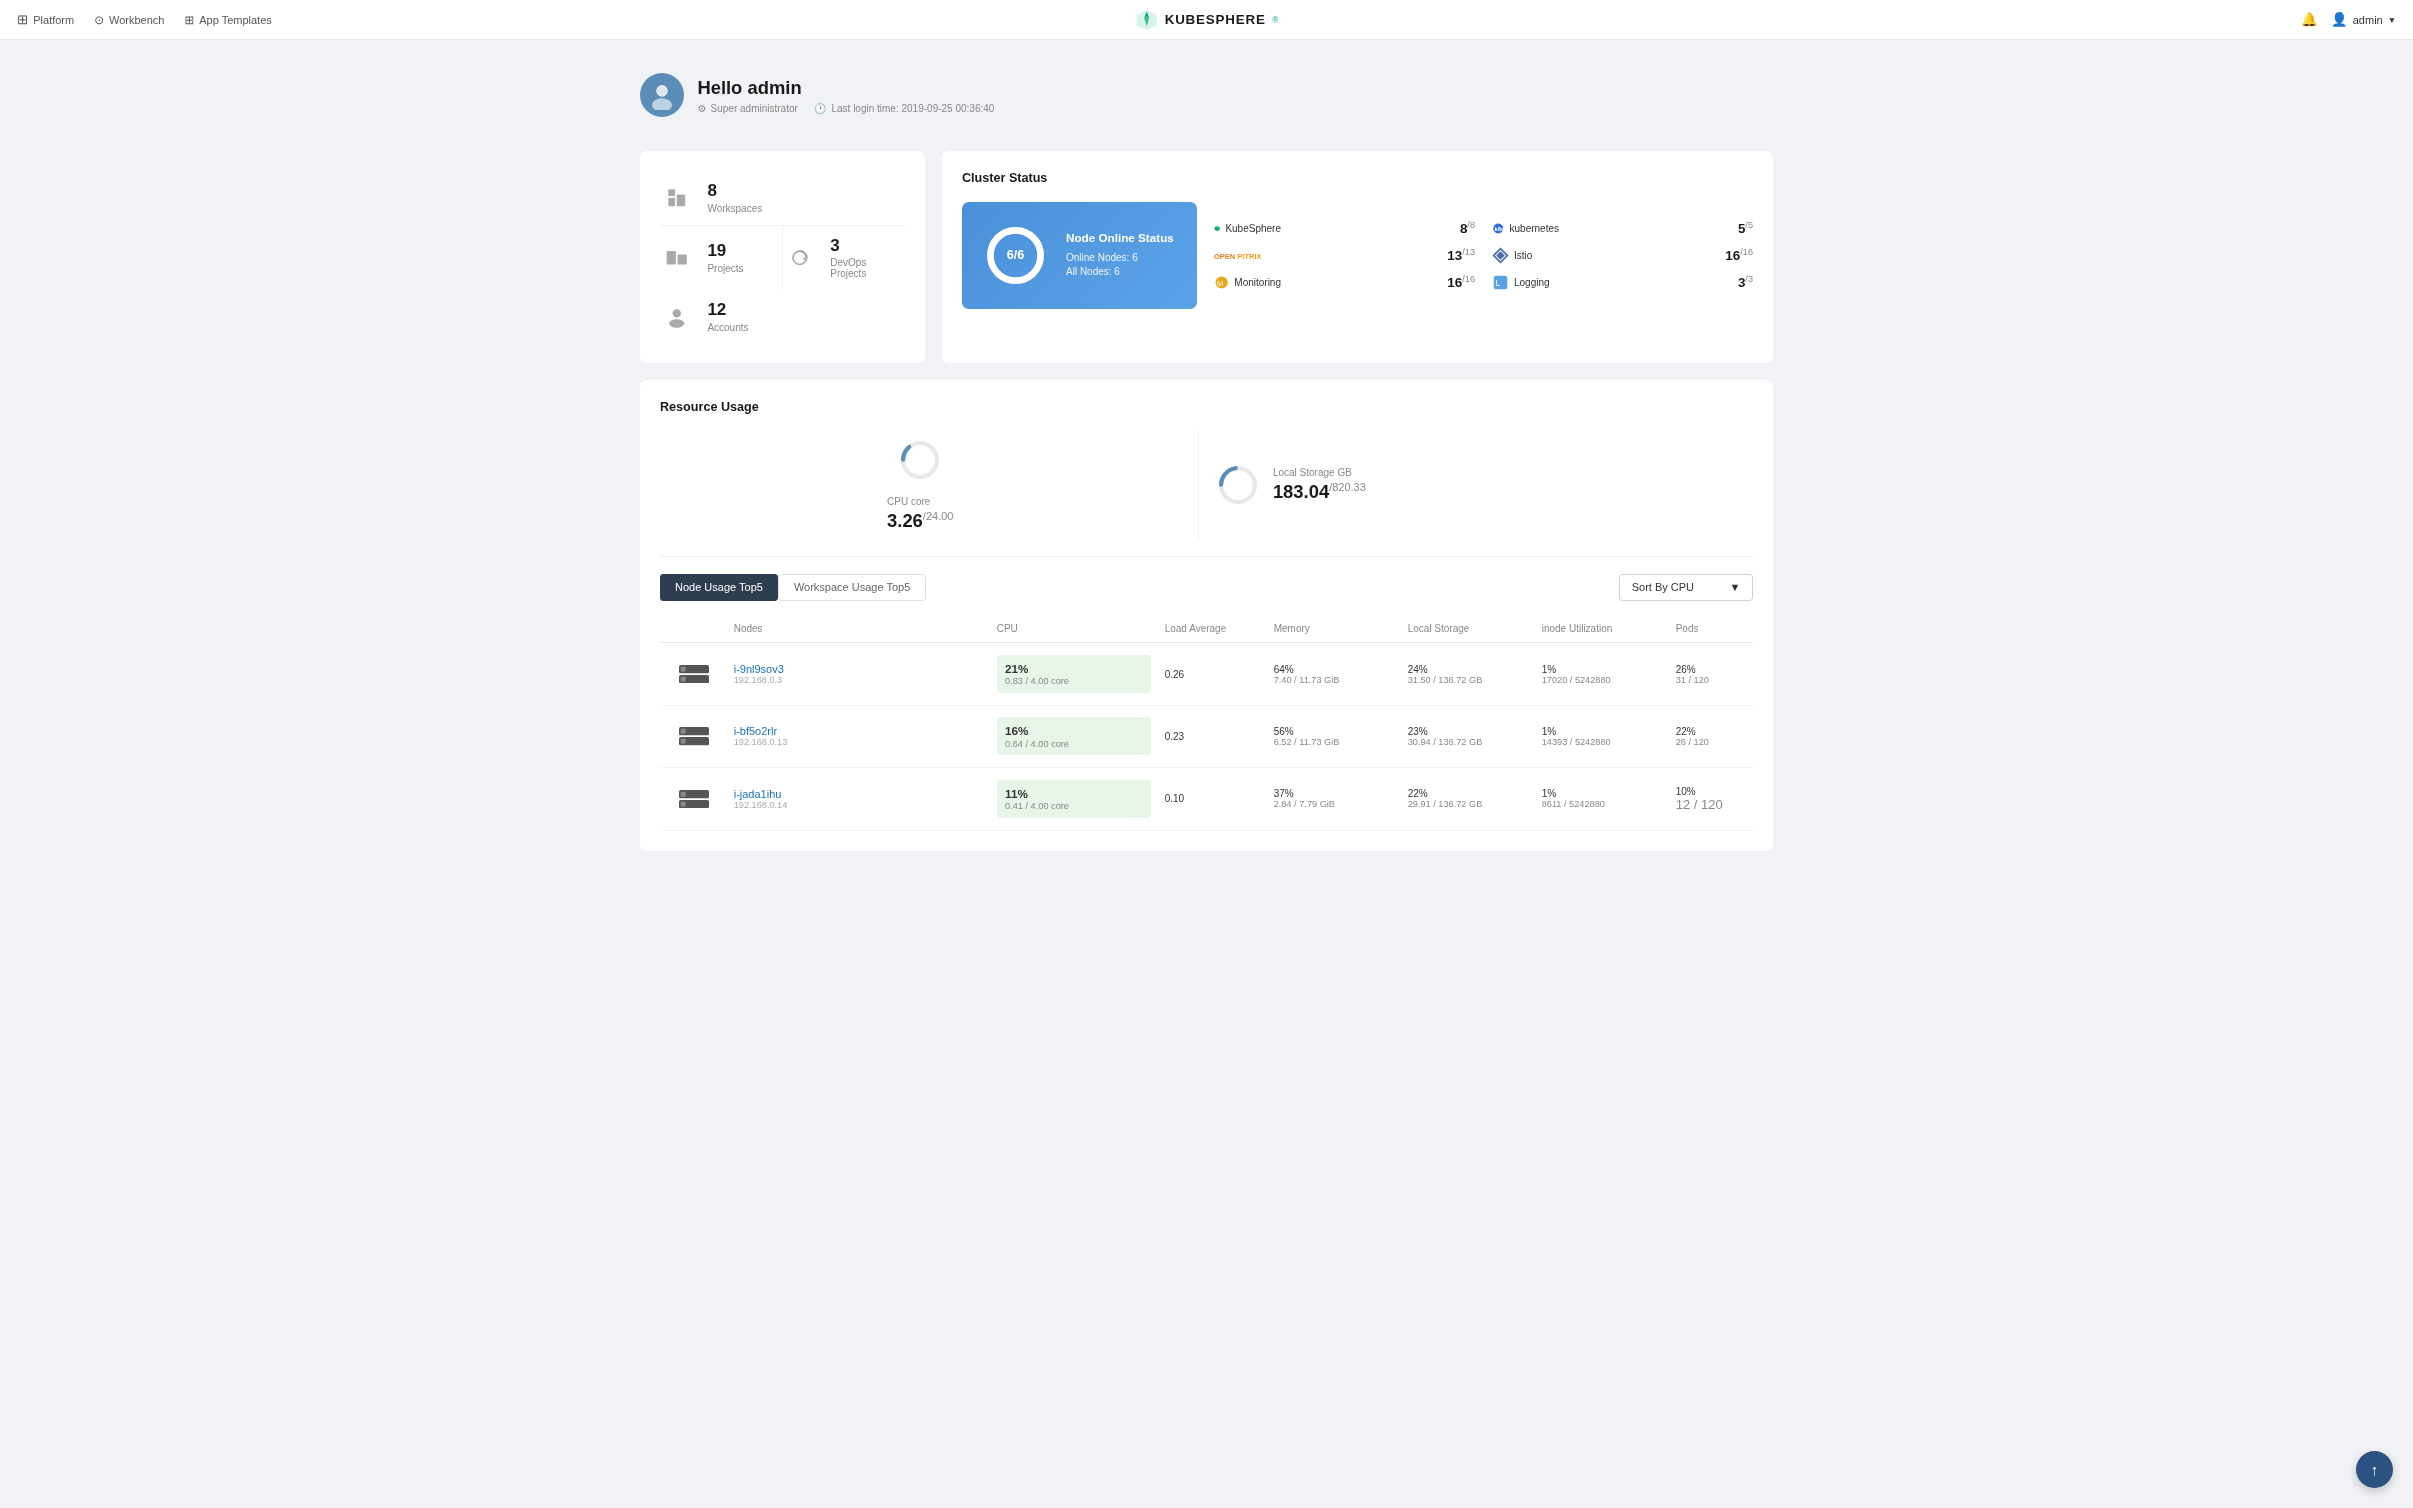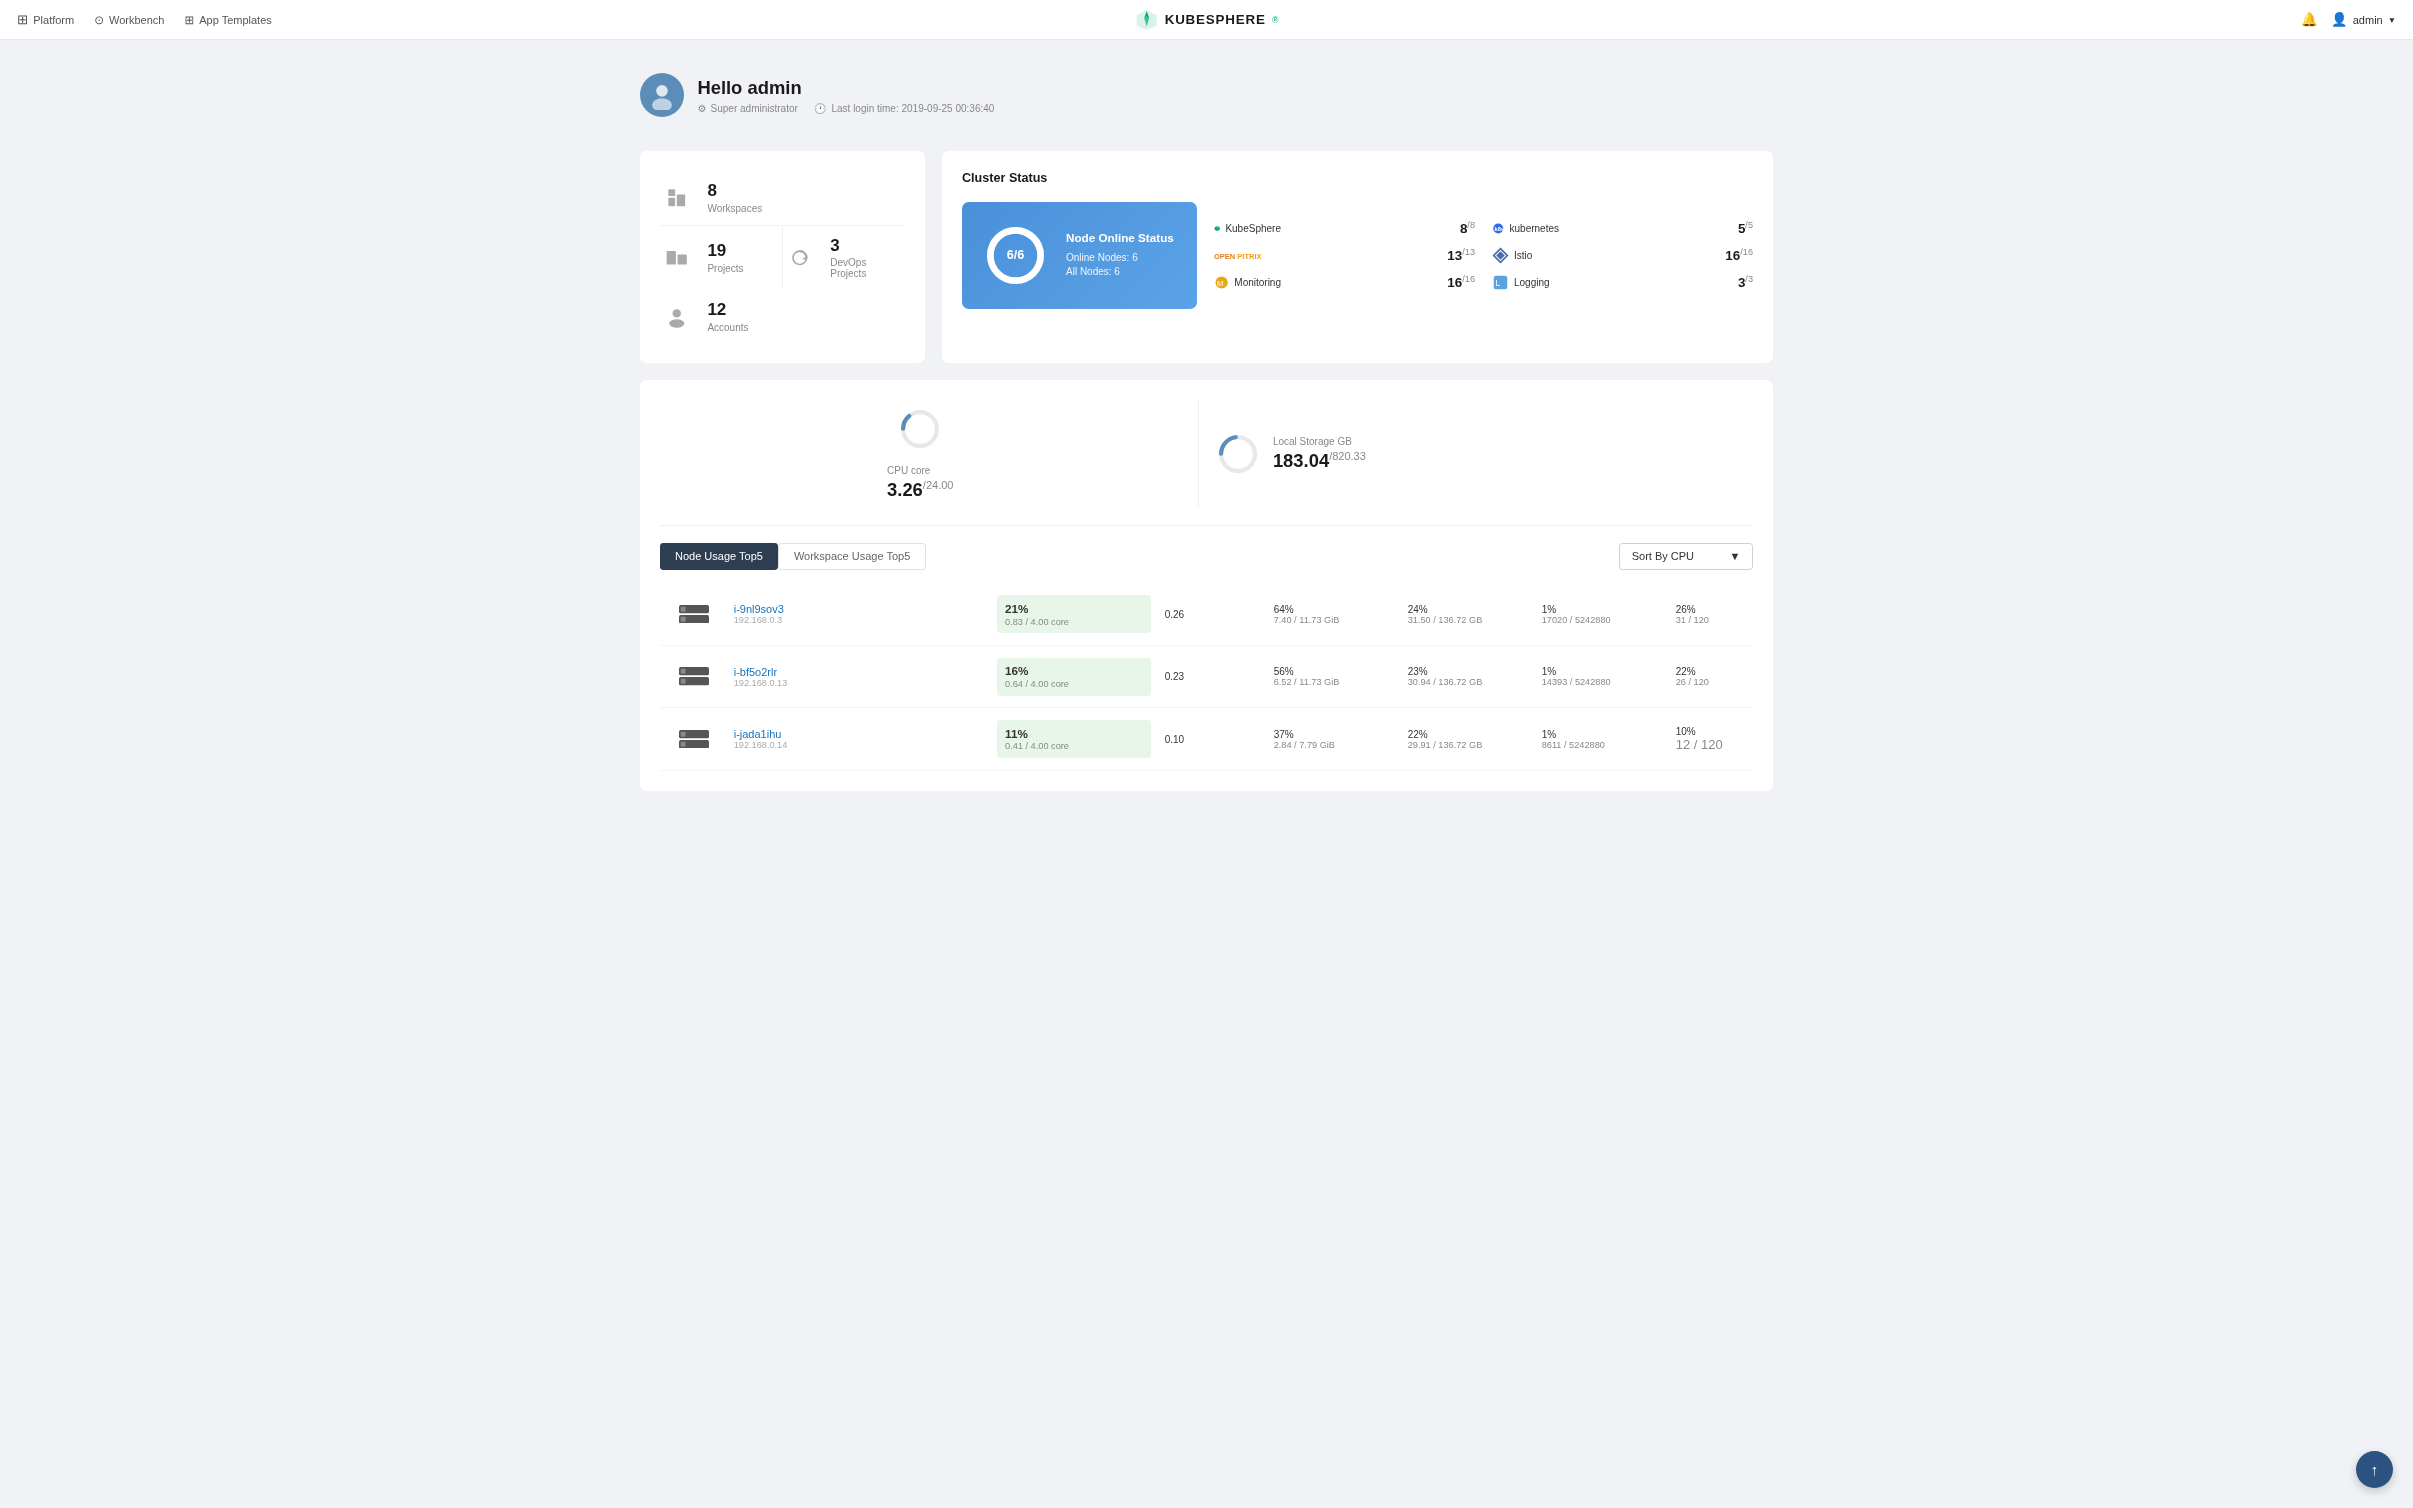--- a/index.html
+++ b/index.html
@@ -290,20 +290,21 @@
               <span class="service-name">Logging</span>
             </div>
             <div class="service-count">3<sup>/3</sup></div>
           </div>
         </div>
       </div>
     </div>
   </div>
 
   <div class="resource-card">
+    <div class="resource-title">Resource Usage</div>
 
     <div class="resource-metrics">
 
       <div class="metric-item">
         <svg class="metric-donut" width="44" height="44" viewBox="0 0 52 52">
           <circle cx="26" cy="26" r="20" fill="none" stroke="#e8e8e8" stroke-width="5"></circle>
           <circle cx="26" cy="26" r="20" fill="none" stroke="#5b8db8" stroke-width="5" stroke-dasharray="17.1 108.4" stroke-dashoffset="31.4" stroke-linecap="round" transform="rotate(-90 26 26)"></circle>
         </svg>
         <div class="metric-info">
           <div class="metric-label">CPU core</div>
@@ -334,20 +335,30 @@
         <button class="tab-btn active">Node Usage Top5</button>
         <button class="tab-btn inactive">Workspace Usage Top5</button>
       </div>
       <div class="sort-dropdown">
         <span>Sort By CPU</span>
         <span>▼</span>
       </div>
     </div>
 
     <div class="table-container">
+      <div class="table-header">
+        <div class="table-col-header"></div>
+        <div class="table-col-header">Nodes</div>
+        <div class="table-col-header">CPU</div>
+        <div class="table-col-header">Load Average</div>
+        <div class="table-col-header">Memory</div>
+        <div class="table-col-header">Local Storage</div>
+        <div class="table-col-header">inode Utilization</div>
+        <div class="table-col-header">Pods</div>
+      </div>
 
       <div class="table-row-item">
         <div class="table-cell node-icon-cell">
           <svg width="30" height="18.4" viewBox="0 0 36 22">
               <rect x="0" y="0" width="36" height="10" rx="2" fill="#555"></rect>
               <rect x="2" y="2" width="6" height="6" rx="1" fill="#888"></rect>
               <rect x="0" y="12" width="36" height="10" rx="2" fill="#555"></rect>
               <rect x="2" y="14" width="6" height="6" rx="1" fill="#888"></rect>
             </svg>
         </div>

